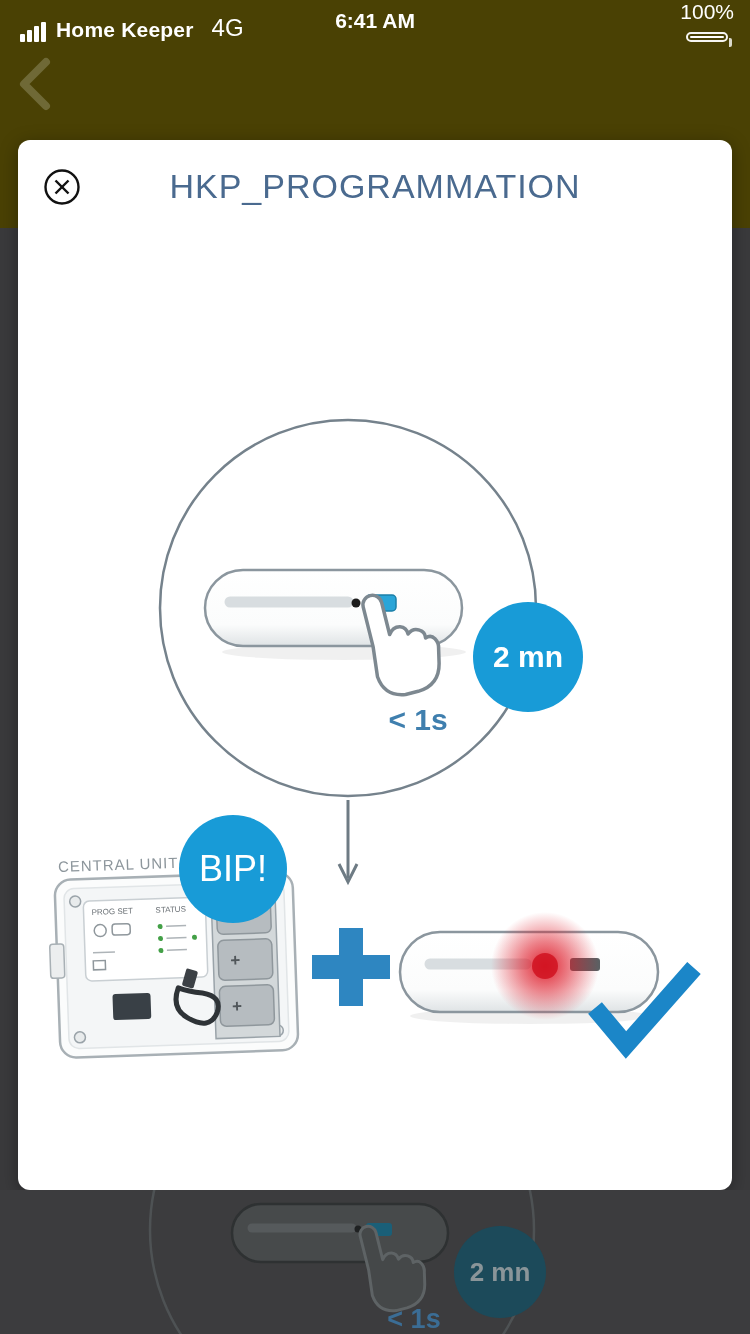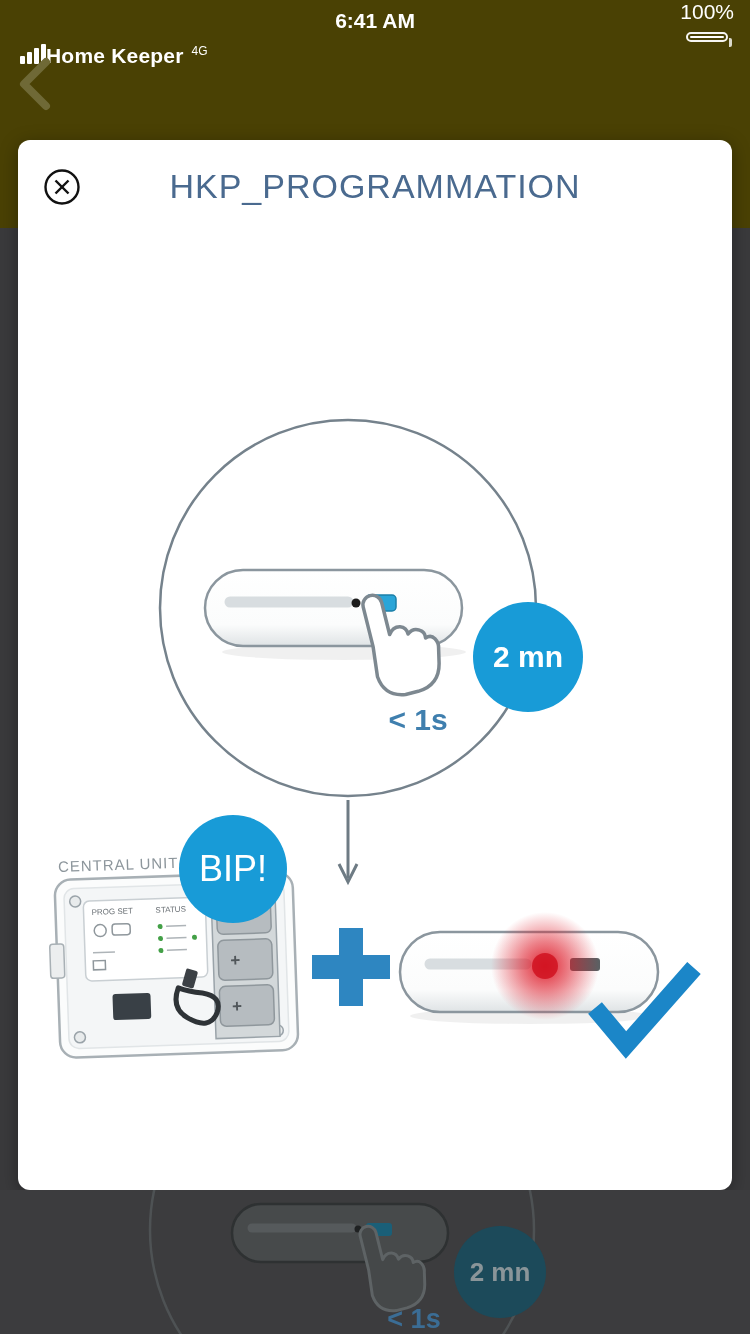--- a/index.html
+++ b/index.html
@@ -5,26 +5,26 @@
   html,body{margin:0;padding:0;}
   body{
     width:750px;height:1334px;position:relative;overflow:hidden;
     background:#3a3a3c;
     font-family:"Liberation Sans", sans-serif;
     -webkit-font-smoothing:antialiased;
   }
   
   .top-olive{position:absolute;left:0;top:0;width:750px;height:228px;background:#4a4104;}
   .status-bar{position:absolute;left:0;top:0;width:750px;height:42px;color:#fff;}
-  .sb-left{position:absolute;left:20px;top:0;height:42px;display:flex;align-items:flex-start;margin-top:44px;}
+  .sb-left{position:absolute;left:20px;top:0;height:42px;display:flex;align-items:flex-end;gap:10px;}
   .signal{display:flex;align-items:flex-end;gap:2px;height:20px;}
   .signal span{width:5px;background:#fff;border-radius:1px;display:block;}
   .signal .b1{height:8px}.signal .b2{height:12px}.signal .b3{height:16px}.signal .b4{height:20px}
   .sb-carrier{font-size:21px;font-weight:700;letter-spacing:.2px;}
-  .sb-network{font-size:12px;font-weight:400;margin-left:8px;}
+  .sb-network{font-size:24px;font-weight:400;margin-left:8px;}
   .sb-time{position:absolute;left:0;right:0;top:9px;text-align:center;font-size:21px;font-weight:700;}
   .sb-right{position:absolute;right:16px;top:0;height:42px;display:flex;align-items:center;gap:8px;flex-direction:column;}
   .sb-batt-pct{font-size:21px;font-weight:400;}
   .battery{position:relative;width:38px;height:19px;border:2px solid rgba(255,255,255,.95);border-radius:5px;}
   .battery .fill{position:absolute;left:2px;top:2px;right:2px;bottom:2px;background:#fff;border-radius:2px;}
   .battery .tip{position:absolute;right:-6px;top:4px;width:3px;height:9px;background:rgba(255,255,255,.8);border-radius:0 2px 2px 0;}
   .back-btn{position:absolute;left:10px;top:54px;width:52px;height:60px;background:none;border:none;padding:0;cursor:pointer;}
   
   .card{
     position:absolute;left:18px;top:140px;width:714px;height:1050px;

